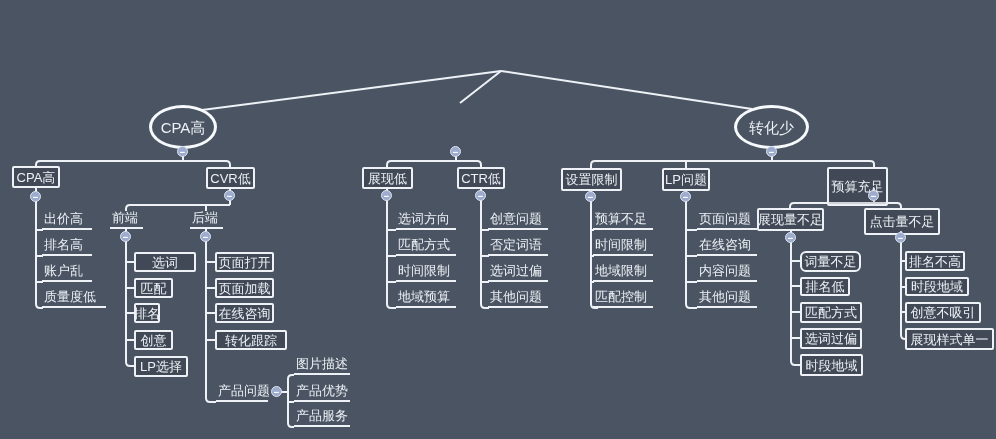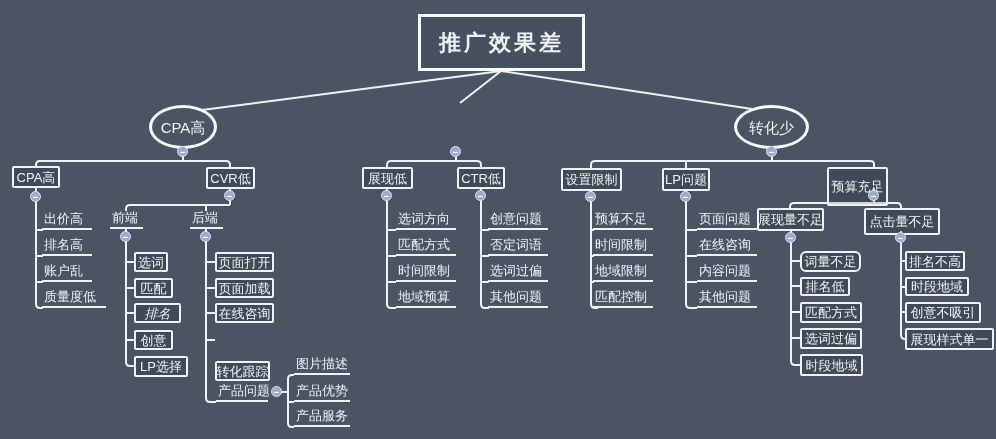--- a/index.html
+++ b/index.html
@@ -94,44 +94,43 @@
       <path d="M791,231 L791,361 Q791,365 795,365 L800,365" stroke="#eef2f7"></path>
       <path d="M791,261 L800,261" stroke="#eef2f7"></path>
       <path d="M791,286 L800,286" stroke="#eef2f7"></path>
       <path d="M791,312 L800,312" stroke="#eef2f7"></path>
       <path d="M791,338 L800,338" stroke="#eef2f7"></path>
       <path d="M901,231 L901,335 Q901,339 905,339 L906,339" stroke="#eef2f7"></path>
       <path d="M901,261 L906,261" stroke="#eef2f7"></path>
       <path d="M901,287 L906,287" stroke="#eef2f7"></path>
       <path d="M901,312 L906,312" stroke="#eef2f7"></path>
     </svg>
-<div class="node root" style="left: 418px; top: 14px; width: 167px; height: 57px;">推广效果差</div>
     <div class="node ellipse" style="left: 149px; top: 105px; width: 68px; height: 44px;">CPA高</div>
     <div class="toggle" style="left: 177px; top: 146px; background: rgb(157, 171, 206); border-color: rgb(221, 228, 240);">−</div>
     <div class="node box" style="left: 12px; top: 166px; width: 48px; height: 22px;">CPA高</div>
     <div class="toggle" style="left: 30px; top: 191px; background: rgb(157, 171, 206); border-color: rgb(221, 228, 240);">−</div>
     <div class="node utext" style="left: 42px; top: 212px; width: 50px; height: 18px;">出价高</div>
     <div class="node utext" style="left: 42px; top: 238px; width: 50px; height: 18px;">排名高</div>
     <div class="node utext" style="left: 42px; top: 264px; width: 50px; height: 18px;">账户乱</div>
     <div class="node utext" style="left: 42px; top: 290px; width: 64px; height: 18px;">质量度低</div>
     <div class="node box" style="left: 206px; top: 167px; width: 49px; height: 22px;">CVR低</div>
     <div class="toggle" style="left: 224px; top: 190px; background: rgb(157, 171, 206); border-color: rgb(221, 228, 240);">−</div>
     <div class="node utext" style="left: 110px; top: 211px; width: 33px; height: 18px;">前端</div>
     <div class="toggle" style="left: 120px; top: 231px; background: rgb(157, 171, 206); border-color: rgb(221, 228, 240);">−</div>
-    <div class="node box" style="left: 134px; top: 252px; width: 34px; height: 20px;">选词</div>
+    <div class="node box" style="left: 134px; top: 252px; width: 62px; height: 20px;">选词</div>
     <div class="node box" style="left: 134px; top: 278px; width: 39px; height: 20px;">匹配</div>
-    <div class="node box" style="left: 134px; top: 303px; width: 47px; height: 20px; font-style: italic;">排名</div>
+    <div class="node box" style="left: 134px; top: 303px; width: 26px; height: 20px;">排名</div>
     <div class="node box" style="left: 134px; top: 330px; width: 39px; height: 20px;">创意</div>
     <div class="node box" style="left: 134px; top: 356px; width: 54px; height: 21px;">LP选择</div>
     <div class="node utext" style="left: 190px; top: 211px; width: 33px; height: 18px;">后端</div>
     <div class="toggle" style="left: 200px; top: 231px; background: rgb(157, 171, 206); border-color: rgb(221, 228, 240);">−</div>
     <div class="node box" style="left: 215px; top: 252px; width: 59px; height: 20px;">页面打开</div>
     <div class="node box" style="left: 215px; top: 278px; width: 59px; height: 20px;">页面加载</div>
     <div class="node box" style="left: 215px; top: 303px; width: 59px; height: 20px;">在线咨询</div>
-    <div class="node box" style="left: 215px; top: 330px; width: 55px; height: 20px; margin-top: 31px;">转化跟踪</div>
+    <div class="node box" style="left: 215px; top: 330px; width: 72px; height: 20px;">转化跟踪</div>
     <div class="node utext" style="left: 216px; top: 385px; width: 52px; height: 17px;">产品问题</div>
     <div class="toggle" style="left: 271px; top: 386px; background: rgb(157, 171, 206); border-color: rgb(221, 228, 240);">−</div>
     <div class="node utext" style="left: 294px; top: 358px; width: 56px; height: 17px;">图片描述</div>
     <div class="node utext" style="left: 294px; top: 385px; width: 56px; height: 17px;">产品优势</div>
     <div class="node utext" style="left: 294px; top: 410px; width: 56px; height: 17px;">产品服务</div>
     <div class="toggle" style="left: 450px; top: 146px; background: rgb(157, 171, 206); border-color: rgb(221, 228, 240);">−</div>
     <div class="node box" style="left: 362px; top: 167px; width: 51px; height: 22px;">展现低</div>
     <div class="toggle" style="left: 381px; top: 190px; background: rgb(157, 171, 206); border-color: rgb(221, 228, 240);">−</div>
     <div class="node utext" style="left: 396px; top: 212px; width: 60px; height: 18px;">选词方向</div>
     <div class="node utext" style="left: 396px; top: 238px; width: 60px; height: 18px;">匹配方式</div>

